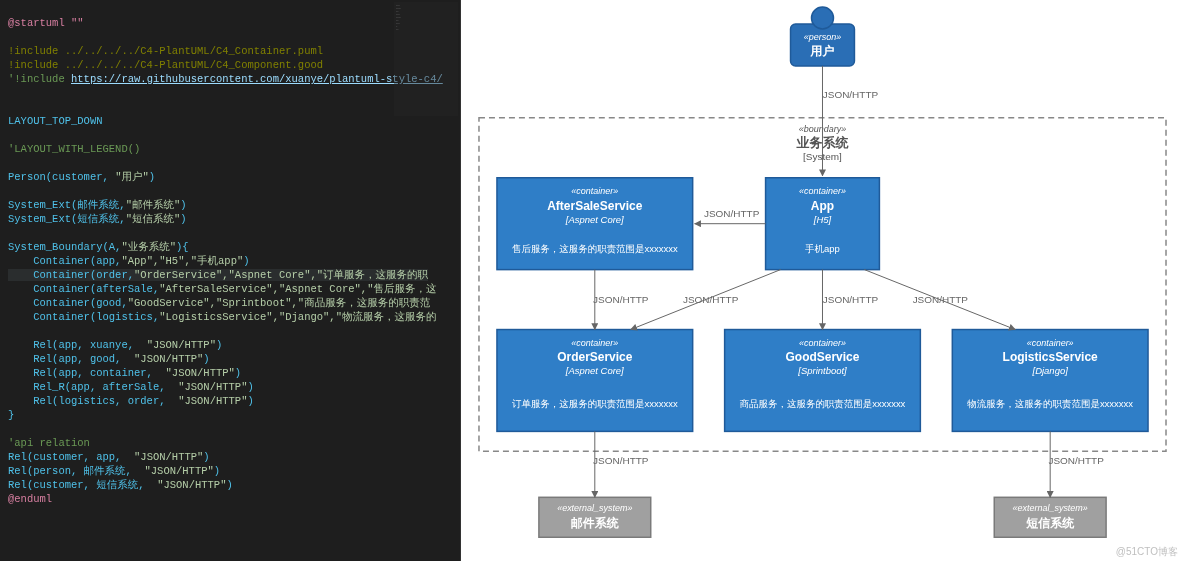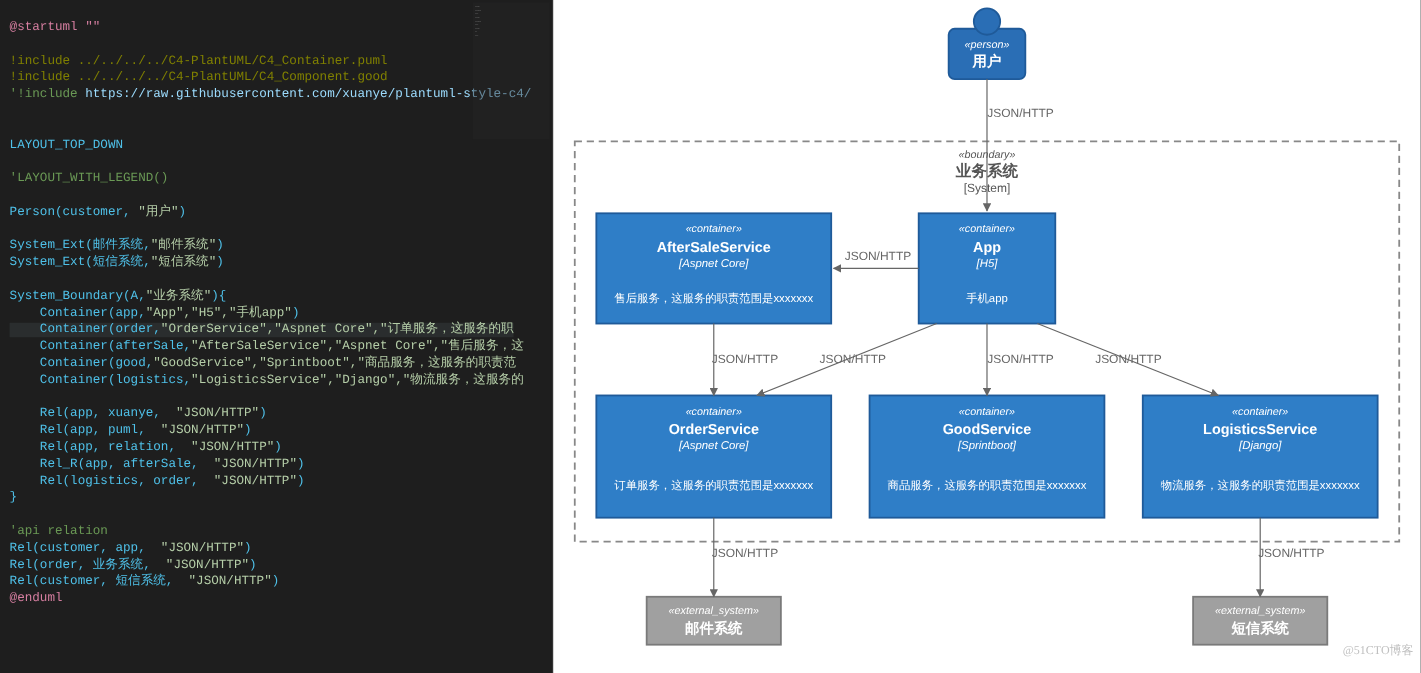--- a/index.html
+++ b/index.html
@@ -3,27 +3,27 @@
 <meta charset="utf-8">
 <style>
   html,body{margin:0;padding:0;background:#1e1e1e;font-family:Consolas,'Courier New',monospace;font-size:11px;color:#d4d4d4;width:1184px;height:561px;overflow:hidden}
   .root{display:flex;width:1184px;height:561px}
   .codecol{width:460px;height:561px;background:#1e1e1e;position:relative;overflow:hidden;border-right:1px solid #333}
   .code{padding:2px 8px;line-height:14px;white-space:pre;font-size:10.5px}
   .c-pink{color:#d77fa1}
   .c-ol{color:#808000}
   .c-str{color:#b5cea8}
   .c-fn{color:#4fc1e9}
-  .c-link{color:#9cdcfe;}
+  .c-link{color:#9cdcfe;text-decoration:underline}
   .c-cmt{color:#6a9955}
   .mini{position:absolute;right:2px;top:2px;width:60px;height:110px;background:#252526;opacity:.45;font-size:2px;line-height:3px;color:#888;overflow:hidden;padding:2px}
   .cursorline{background:#2a2d2e}
   
   .diagcol{flex:1;background:#fff;position:relative;overflow:hidden}
-  .wm{position:absolute;right:6px;bottom:12px;color:#bfbfbf;font-size:10px;font-family:Liberation Serif, serif}
+  .wm{position:absolute;right:6px;bottom:2px;color:#bfbfbf;font-size:10px;font-family:Liberation Sans, sans-serif}
   svg{position:absolute;inset:0}
   .person{fill:#2a6eb5;stroke:#1f5a99;stroke-width:1.5}
   .container{fill:#2f7ec7;stroke:#1f5a99;stroke-width:1.5}
   .ext{fill:#a0a0a0;stroke:#7a7a7a;stroke-width:1.5}
   .boxtxt{fill:#fff;font-family:Arial;text-anchor:middle}
   .st{font-size:9px;font-style:italic}
   .ti{font-size:12px;font-weight:bold}
   .te{font-size:9.5px;font-style:italic}
   .de{font-size:9.5px}
   .edgelbl{fill:#666;font-family:Arial;font-size:10px;text-anchor:middle}
@@ -52,29 +52,29 @@
 <span><span class="c-fn">System_Ext(短信系统,</span><span class="c-str">"短信系统"</span><span class="c-fn">)</span></span>
 
 <span><span class="c-fn">System_Boundary(A,</span><span class="c-str">"业务系统"</span><span class="c-fn">){</span></span>
 <span><span class="c-fn">    Container(app,</span><span class="c-str">"App","H5","手机app"</span><span class="c-fn">)</span></span>
 <span class="cursorline"><span class="c-fn">    Container(order,</span><span class="c-str">"OrderService","Aspnet Core","订单服务，这服务的职</span></span>
 <span><span class="c-fn">    Container(afterSale,</span><span class="c-str">"AfterSaleService","Aspnet Core","售后服务，这</span></span>
 <span><span class="c-fn">    Container(good,</span><span class="c-str">"GoodService","Sprintboot","商品服务，这服务的职责范</span></span>
 <span><span class="c-fn">    Container(logistics,</span><span class="c-str">"LogisticsService","Django","物流服务，这服务的</span></span>
 
 <span><span class="c-fn">    Rel(app, xuanye,  </span><span class="c-str">"JSON/HTTP"</span><span class="c-fn">)</span></span>
-<span><span class="c-fn">    Rel(app, puml,  </span><span class="c-str">"JSON/HTTP"</span><span class="c-fn">)</span></span>
-<span><span class="c-fn">    Rel(app, relation,  </span><span class="c-str">"JSON/HTTP"</span><span class="c-fn">)</span></span>
+<span><span class="c-fn">    Rel(app, good,  </span><span class="c-str">"JSON/HTTP"</span><span class="c-fn">)</span></span>
+<span><span class="c-fn">    Rel(app, container,  </span><span class="c-str">"JSON/HTTP"</span><span class="c-fn">)</span></span>
 <span><span class="c-fn">    Rel_R(app, afterSale,  </span><span class="c-str">"JSON/HTTP"</span><span class="c-fn">)</span></span>
 <span><span class="c-fn">    Rel(logistics, order,  </span><span class="c-str">"JSON/HTTP"</span><span class="c-fn">)</span></span>
 <span class="c-fn">}</span>
 
 <span class="c-cmt">'api relation</span>
 <span><span class="c-fn">Rel(customer, app,  </span><span class="c-str">"JSON/HTTP"</span><span class="c-fn">)</span></span>
-<span><span class="c-fn">Rel(order, 业务系统,  </span><span class="c-str">"JSON/HTTP"</span><span class="c-fn">)</span></span>
+<span><span class="c-fn">Rel(person, 邮件系统,  </span><span class="c-str">"JSON/HTTP"</span><span class="c-fn">)</span></span>
 <span><span class="c-fn">Rel(customer, 短信系统,  </span><span class="c-str">"JSON/HTTP"</span><span class="c-fn">)</span></span>
 <span class="c-pink">@enduml</span>
     </div>
     <div class="mini">▬▬▬<br>▬▬▬▬<br>▬▬<br>▬▬▬<br>▬▬▬▬<br>▬▬<br>▬▬▬<br>▬<br>▬▬</div>
   </div>
 
   <div class="diagcol">
     <svg viewBox="0 0 724 561">
       <defs>
         <marker id="arr" viewBox="0 0 10 10" refX="9" refY="5" markerWidth="7" markerHeight="7" orient="auto">

